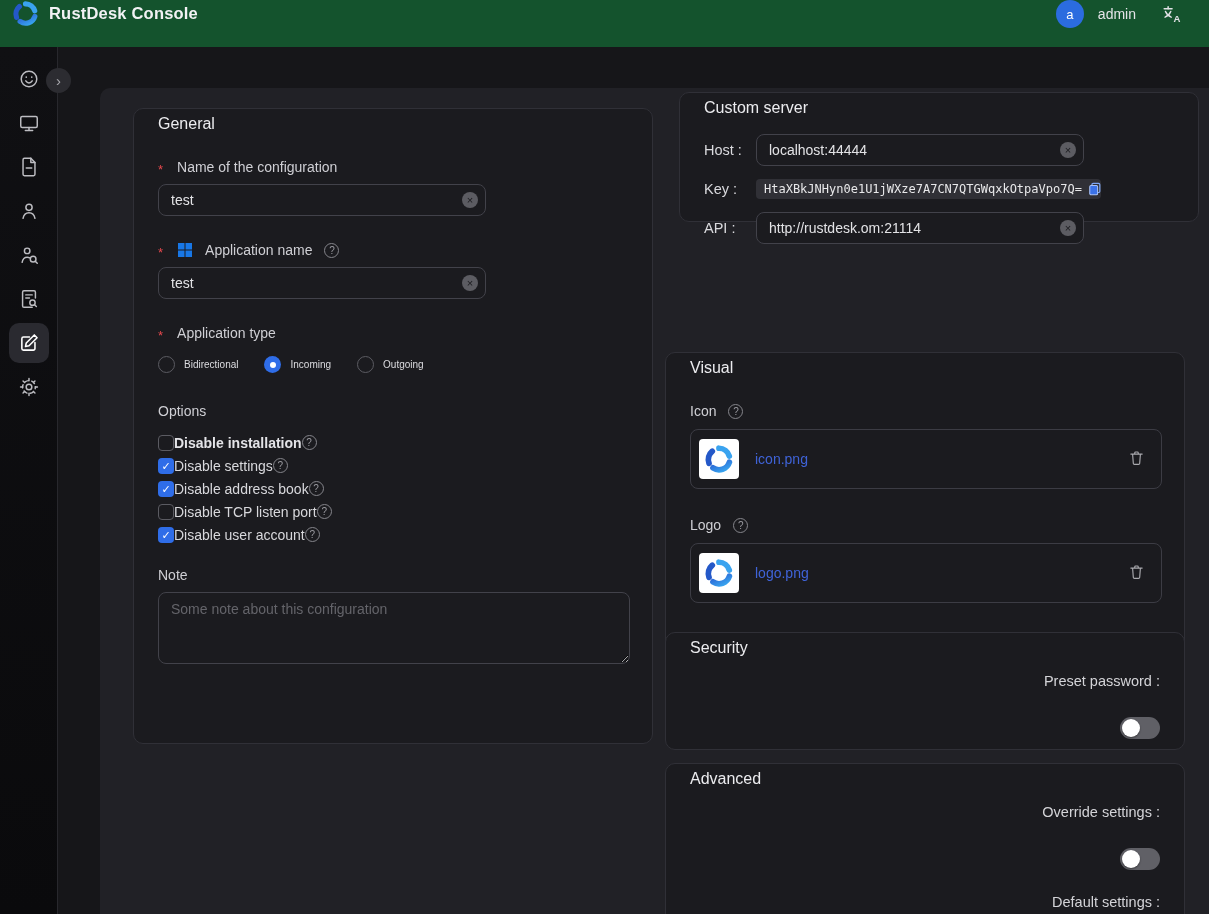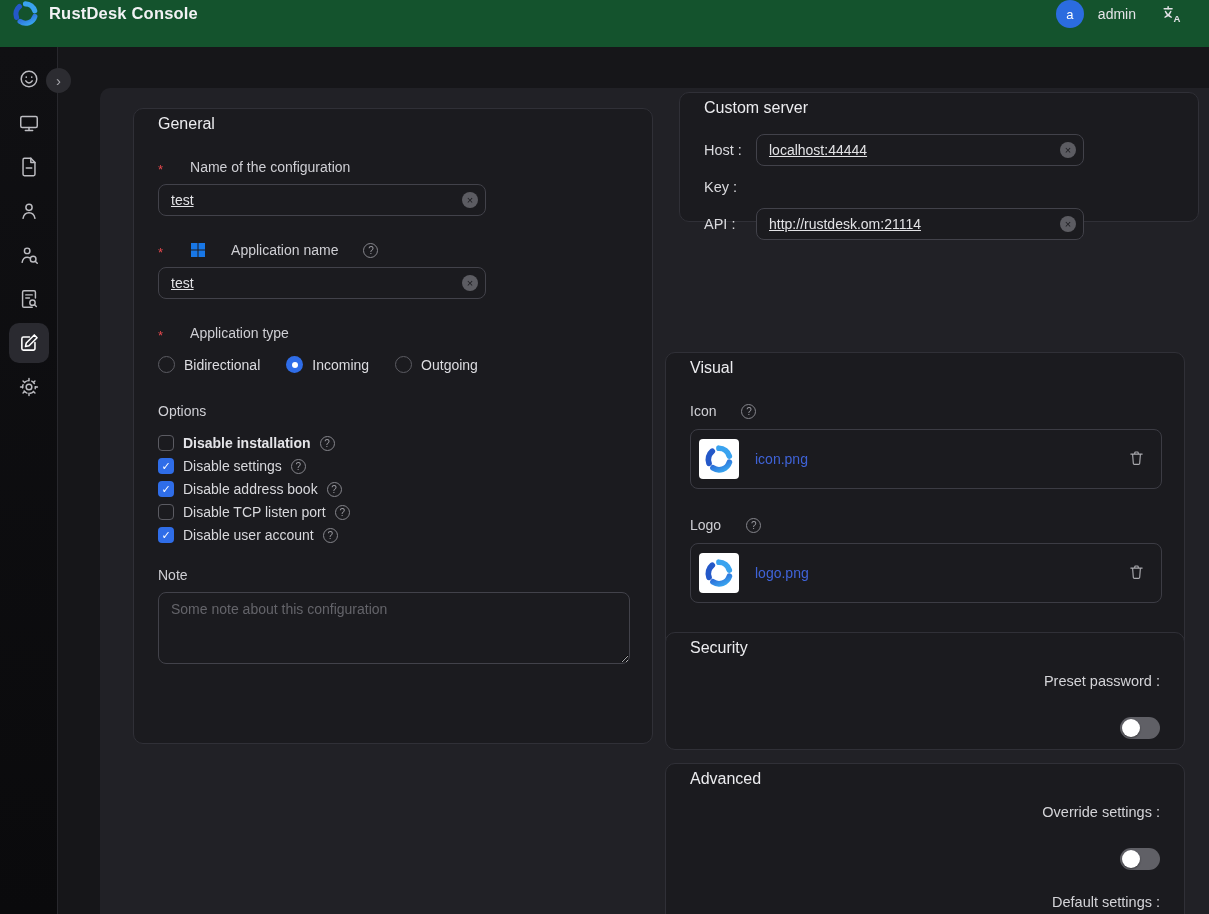--- a/index.html
+++ b/index.html
@@ -52,27 +52,27 @@
     position:absolute; width:520px; background:#1b1b1f;
     border:1px solid #303037; border-radius:10px; padding:6px 24px;
   }
   .card-general  { left:33px;  top:20px;  height:636px; }
   .card-server   { left:565px; top:4px;  height:130px;margin-left:14px; }
   .card-visual   { left:565px; top:216px; height:331px;margin-top:48px; }
   .card-security { left:565px; top:544px; height:118px; }
   .card-advanced { left:565px; top:675px; height:240px; }
   .card-title { font-size:16px; font-weight:500; color:#ececef; }
   
-  .field-label { display:flex; align-items:center; gap:25px; font-size:14px; color:#cfcfd4; }
+  .field-label { display:flex; align-items:center; gap:12px; font-size:14px; color:#cfcfd4; }
   .req::before { content:"*"; color:#e5484d; font-size:13px; margin-right:2px; position:relative; top:2px; }
   .mt-lg { margin-top:26px; }
   .input-wrap { position:relative; width:328px; height:32px; margin-top:9px; }
   .input-wrap input {
     width:100%; height:100%; background:#1b1b1f; border:1px solid #42424a; border-radius:8px;
-    color:#e3e3e6; font-size:14px; padding:0 32px 0 12px; outline:none; font-family:inherit;text-decoration:underline;
+    color:#e3e3e6; font-size:14px; padding:0 32px 0 12px; outline:none; font-family:inherit;
   }
   .clear-btn {
     position:absolute; right:8px; top:50%; transform:translateY(-50%);
     width:16px; height:16px; border-radius:50%; background:#5c5c62; border:none;
     color:#1b1b1f; font-size:11px; line-height:15px; text-align:center; cursor:pointer; padding:0;
   }
   .clear-btn::after { content:"×"; }
   .help {
     width:15px; height:15px; border-radius:50%; border:1.3px solid #85858b;
     display:inline-flex; align-items:center; justify-content:center;
@@ -83,24 +83,24 @@
   .radio-row { display:flex; align-items:center; gap:26px; margin-top:15px; }
   .radio-opt { display:flex; align-items:center; gap:9px; cursor:pointer; }
   .radio {
     width:17px; height:17px; border-radius:50%; border:1.5px solid #5b5b62; background:transparent;
   }
   .radio.on { border:none; background:#2f6de8; position:relative; }
   .radio.on::after {
     content:""; position:absolute; left:50%; top:50%; width:6px; height:6px;
     border-radius:50%; background:#fff; transform:translate(-50%,-50%);
   }
-  .radio-label { font-size:14px; color:#dcdce0; }
+  .radio-label { font-size:10px; color:#dcdce0; }
   
   .check-list { margin-top:16px; display:flex; flex-direction:column; gap:7px; }
-  .check-row { display:flex; align-items:center; gap:9px; }
+  .check-row { display:flex; align-items:flex-start; }
   .checkbox {
     width:16px; height:16px; border-radius:4px; border:1.5px solid #5b5b62; background:transparent;
     display:flex; align-items:center; justify-content:center; cursor:pointer; flex:0 0 auto;
   }
   .checkbox.on { border:none; background:#2f6de8; color:#fff; font-size:11px; }
   .checkbox.on::after { content:"✓"; }
   .check-label { font-size:14px; color:#d8d8dc; }
   .check-label.bold { font-weight:700; color:#e4e4e8; }
   
   .note-area {
@@ -340,20 +340,27 @@
       <div class="srv-row" style="margin-top:17px">
         <span class="srv-label">Host :</span>
         <div class="input-wrap">
           <input type="text" value="localhost:44444" style="">
           <button class="clear-btn"></button>
         </div>
       </div>
 
       <div class="srv-row">
         <span class="srv-label">Key :</span>
+        <div class="key-chip">
+          <span class="key-text">HtaXBkJNHyn0e1U1jWXze7A7CN7QTGWqxkOtpaVpo7Q=</span>
+          <svg class="copy-icon" width="14" height="14" viewBox="0 0 16 16">
+            <rect x="4.5" y="1.5" width="9" height="10.5" rx="1.5" fill="none" stroke="#7ea6f5" stroke-width="1.4"></rect>
+            <rect x="2" y="4" width="9" height="10.5" rx="1.5" fill="#3b72e8" stroke="#a9c2f7" stroke-width="1.2"></rect>
+          </svg>
+        </div>
       </div>
 
       <div class="srv-row">
         <span class="srv-label">API :</span>
         <div class="input-wrap">
           <input type="text" value="http://rustdesk.om:21114" style="">
           <button class="clear-btn"></button>
         </div>
       </div>
     </section>

